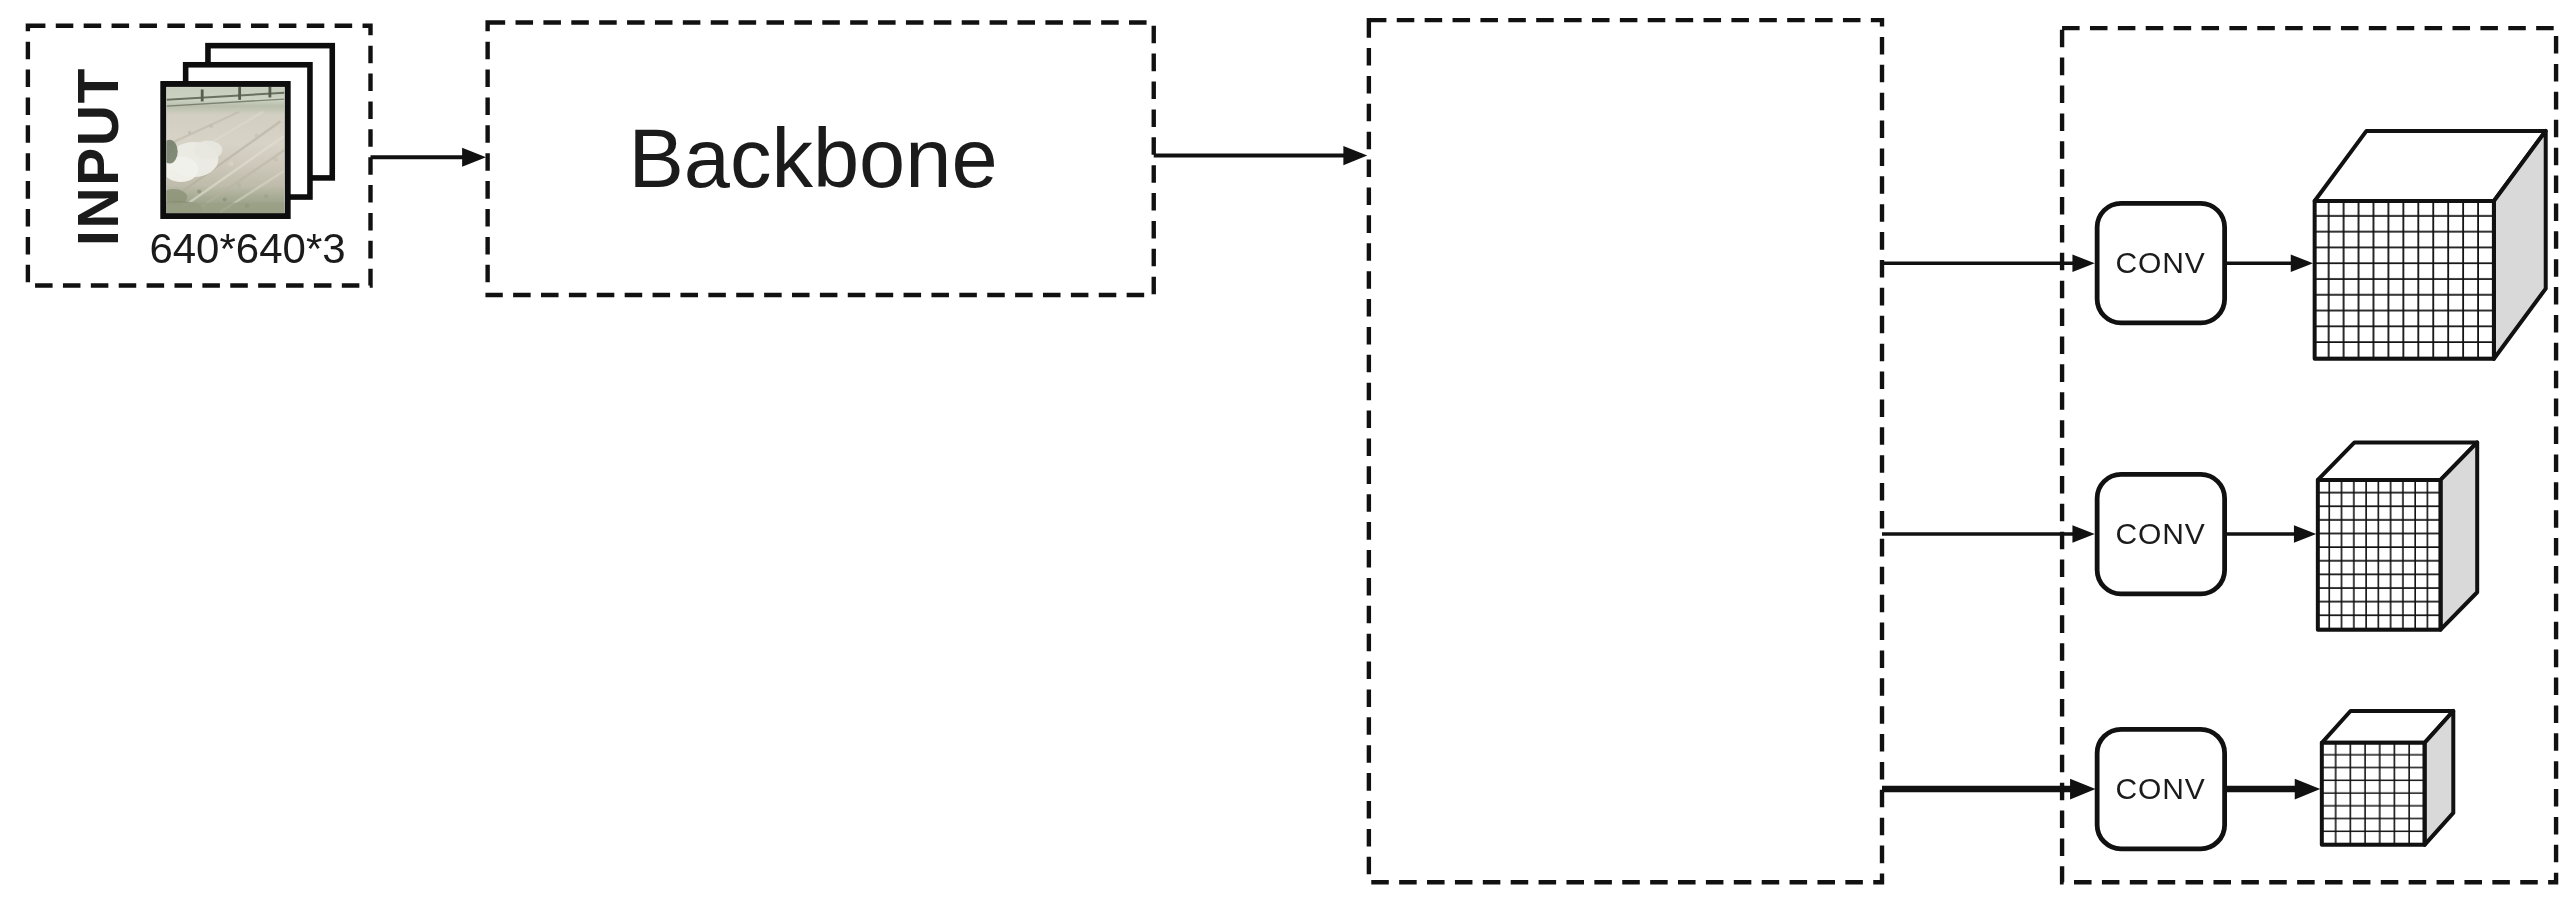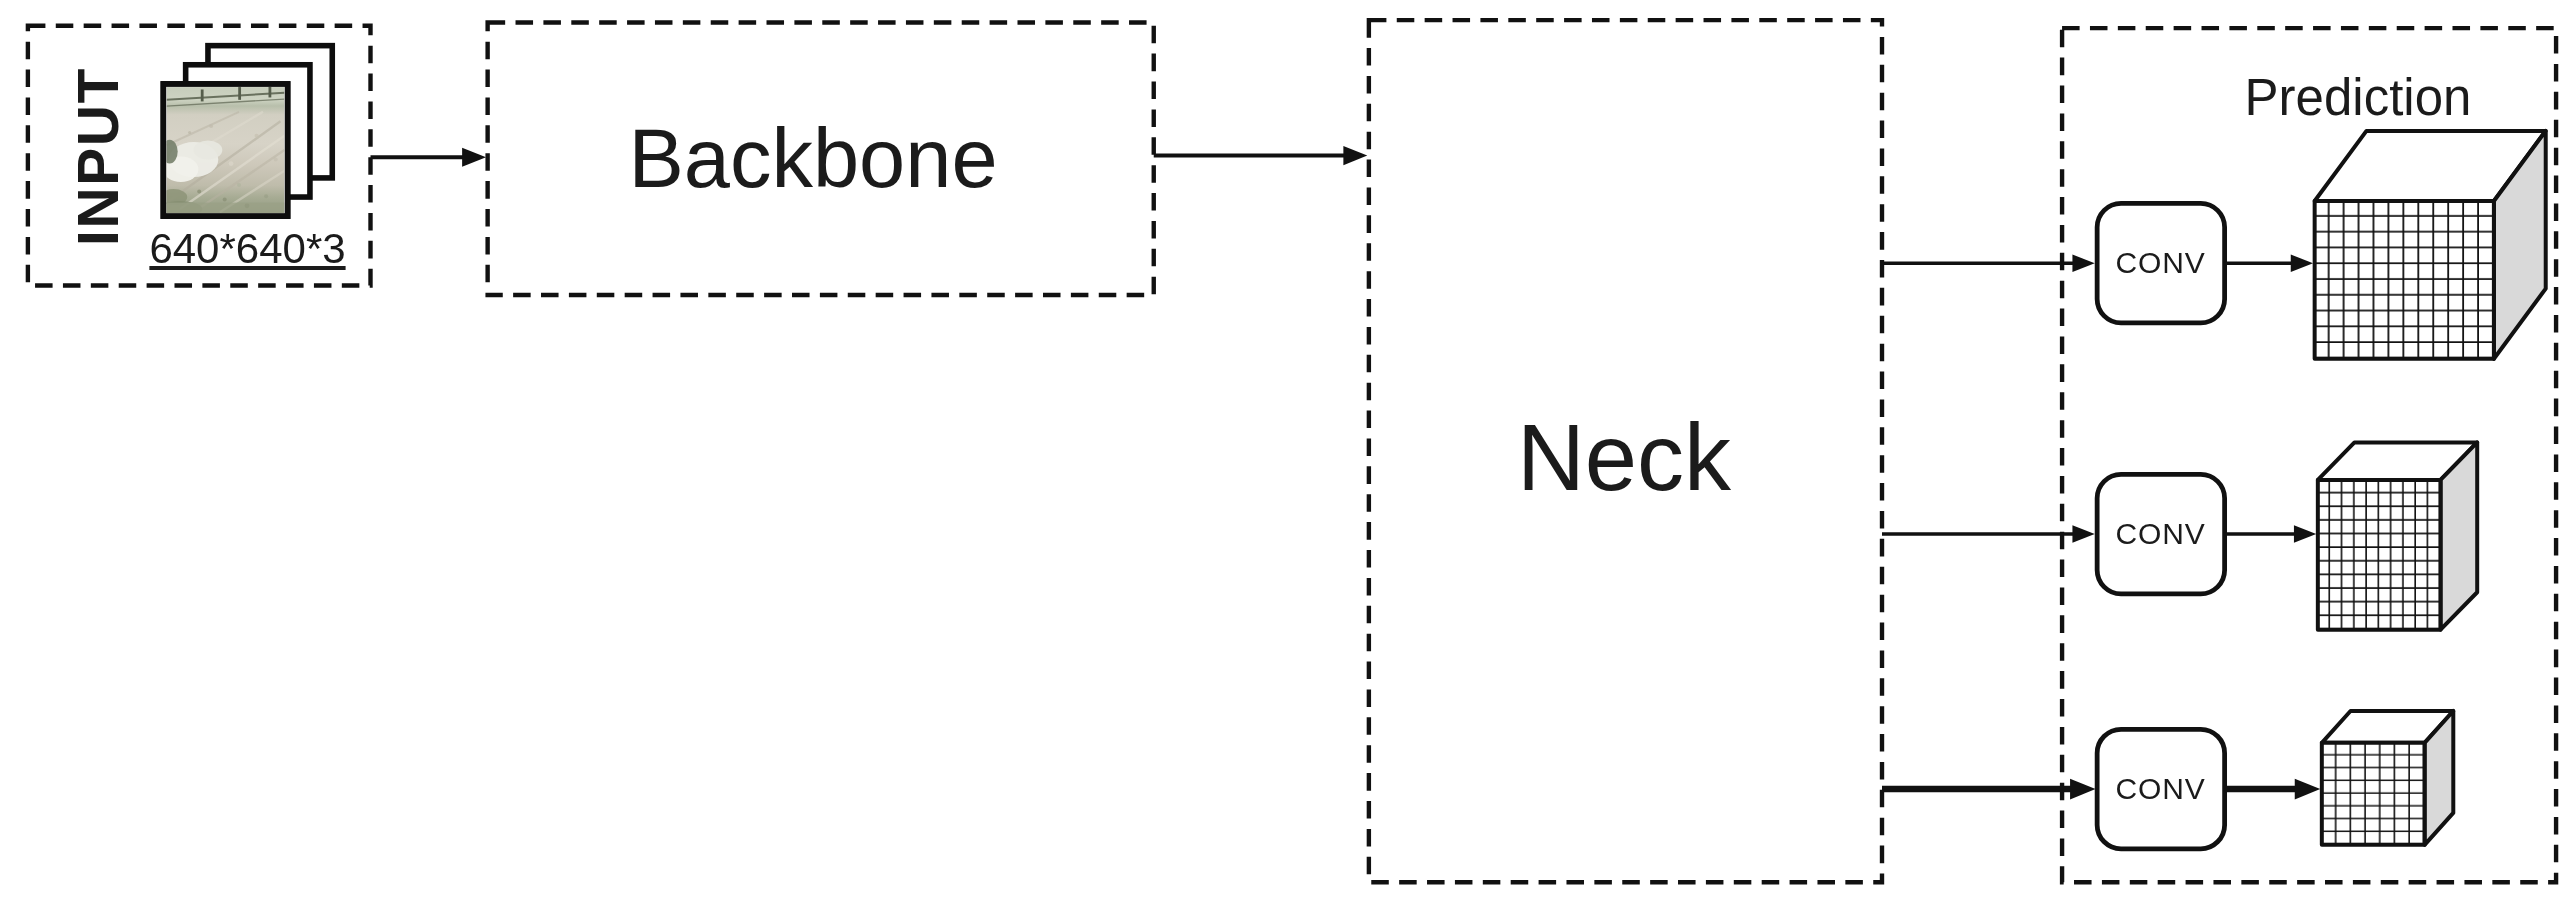--- a/index.html
+++ b/index.html
@@ -27,21 +27,21 @@
     color: #1b1b1b;
     user-select: none;
   }
   .lbl-input {
     left: 9.6px; top: 128px; width: 175px; height: 57px;
     font-size: 57px; font-weight: bold; letter-spacing: 1.6px;
     transform: rotate(-90deg); transform-origin: 50% 50%;
   }
   .lbl-dims {
     left: 120px; top: 225px; width: 255px; height: 48px;
-    font-size: 42px; font-weight: 400; text-decoration: underline;
+    font-size: 42px; font-weight: 400;
   }
   .lbl-backbone {
     left: 574px; top: 111px; width: 478px; height: 96px;
     font-size: 83px; font-weight: 400; text-align: center;
   }
   .lbl-neck {
     left: 1425px; top: 406px; width: 398px; height: 104px;
     font-size: 94px; font-weight: 400;
   }
   .lbl-prediction {
@@ -194,20 +194,18 @@
       <polygon points="3043,932 3079,892 3079,1020 3043,1060" fill="#d9d9d9"></polygon>
       <rect x="2914" y="932" width="129" height="128" fill="#ffffff" stroke="none"></rect>
       <rect x="2914" y="932" width="129" height="128" fill="url(#grid3)" stroke="none"></rect>
       <rect x="2914" y="932" width="129" height="128" fill="none"></rect>
     </g>
   </svg>
 
   <div class="lbl lbl-input">INPUT</div>
   <div class="lbl lbl-dims">640*640*3</div>
   <div class="lbl lbl-backbone">Backbone</div>
-  <div class="lbl lbl-neck">Neck</div>
-  <div class="lbl lbl-prediction">Prediction</div>
   <div class="lbl lbl-conv lbl-conv1">CONV</div>
   <div class="lbl lbl-conv lbl-conv2">CONV</div>
   <div class="lbl lbl-conv lbl-conv3">CONV</div>
 
 </div>
 
 
 </body></html>

